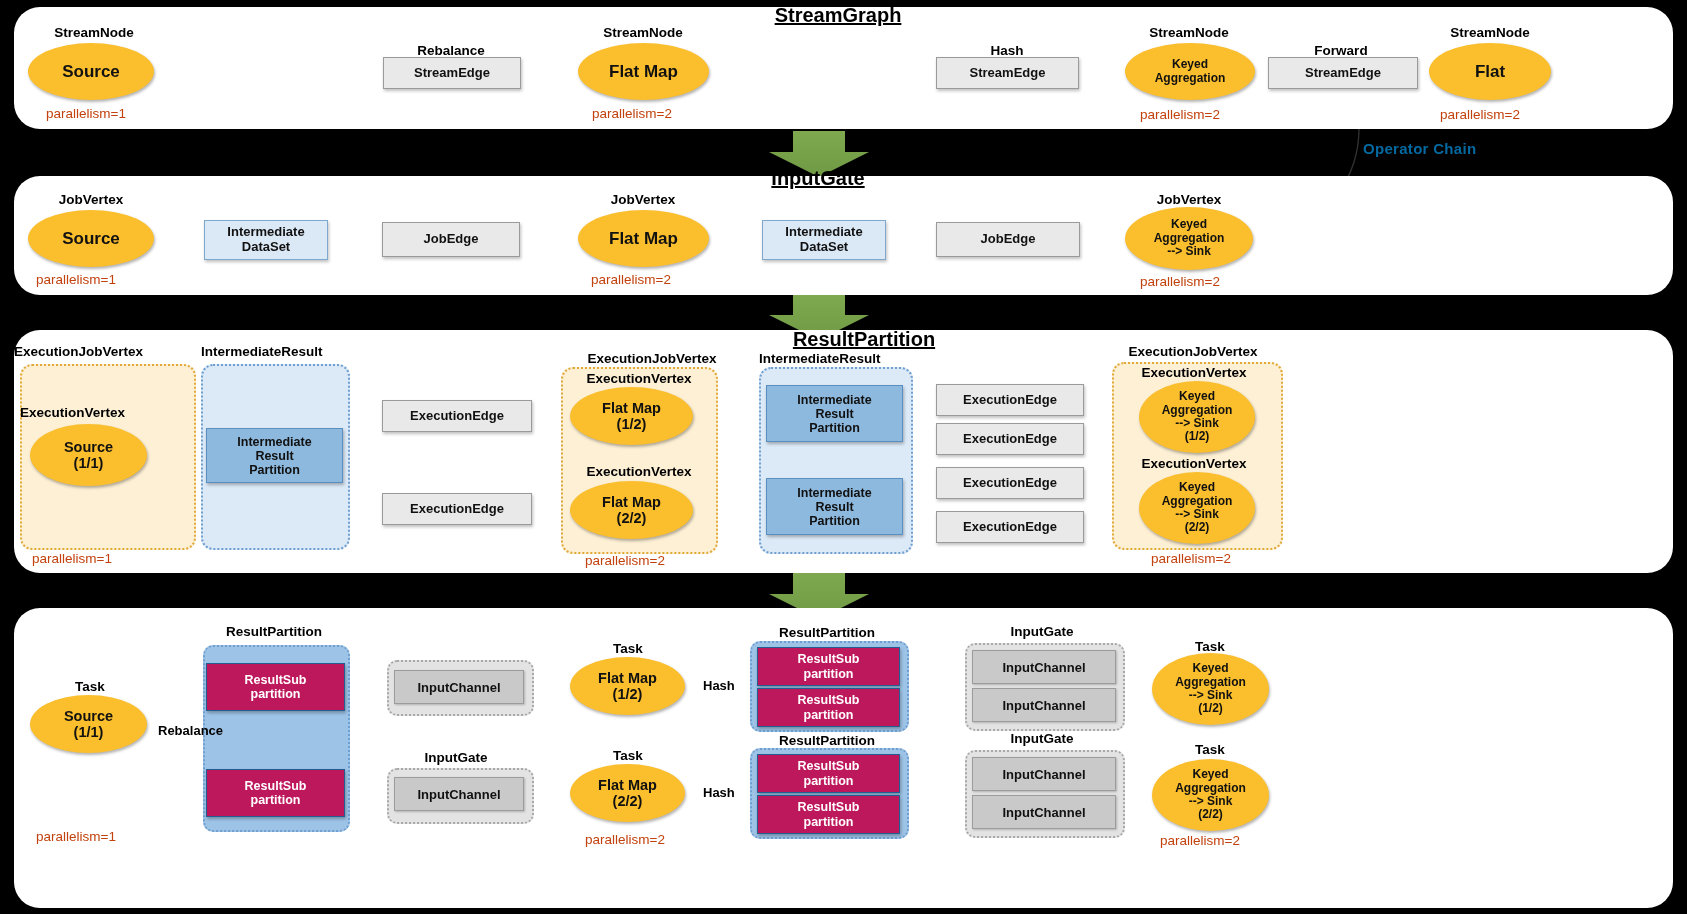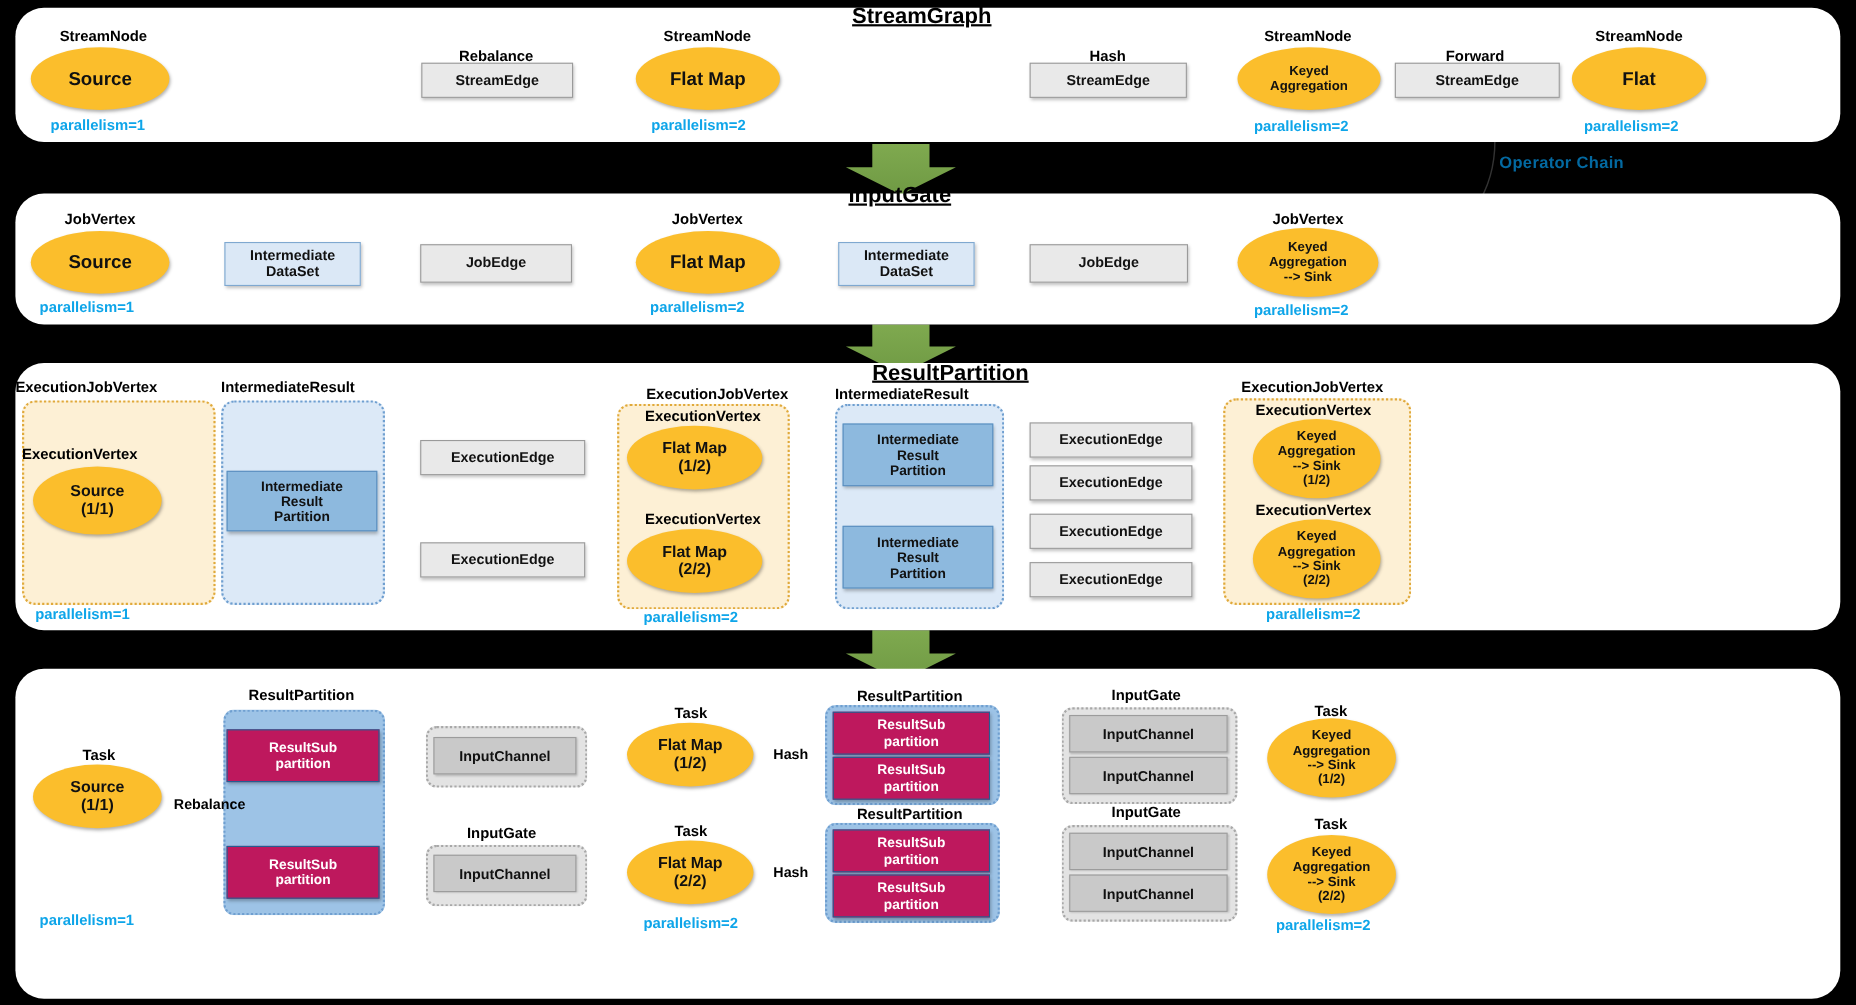--- a/index.html
+++ b/index.html
@@ -36,21 +36,21 @@
        font-weight:bold;font-size:12.5px;color:#fff;line-height:1.15;
        box-shadow:1px 2px 3px rgba(0,0,0,.28);}
   .ichan{position:absolute;background:#c9c9c9;border:1px solid #9c9c9c;
        display:flex;align-items:center;justify-content:center;text-align:center;
        font-weight:bold;font-size:13px;color:#111;
        box-shadow:1px 1px 2px rgba(0,0,0,.22);}
   .grp-ejv{position:absolute;background:#fdf0d5;border:2px dotted #e0a93a;border-radius:12px;}
   .grp-ir{position:absolute;background:#dce9f7;border:2px dotted #6f9fd0;border-radius:12px;}
   .grp-rp{position:absolute;background:#9dc3e6;border:2px dotted #6f9fd0;border-radius:10px;}
   .grp-ig{position:absolute;background:#e3e3e3;border:2px dotted #a8a8a8;border-radius:10px;}
-  .par{position:absolute;font-size:13.5px;font-weight:bold;color:#0ea5e9;white-space:nowrap;}
+  .par{position:absolute;font-size:13.5px;font-weight:normal;color:#c2410c;white-space:nowrap;}
   .opchain{position:absolute;color:#0369a1;font-weight:bold;font-size:15px;
            white-space:nowrap;letter-spacing:.3px;}
   svg.ov{position:absolute;left:0;top:0;width:1687px;height:914px;
          pointer-events:none;overflow:visible;}
   .zt{position:absolute;font-size:13px;font-weight:bold;color:#000;white-space:nowrap;}
 </style>
 </head>
 <body>
 
 <svg class="ov">

